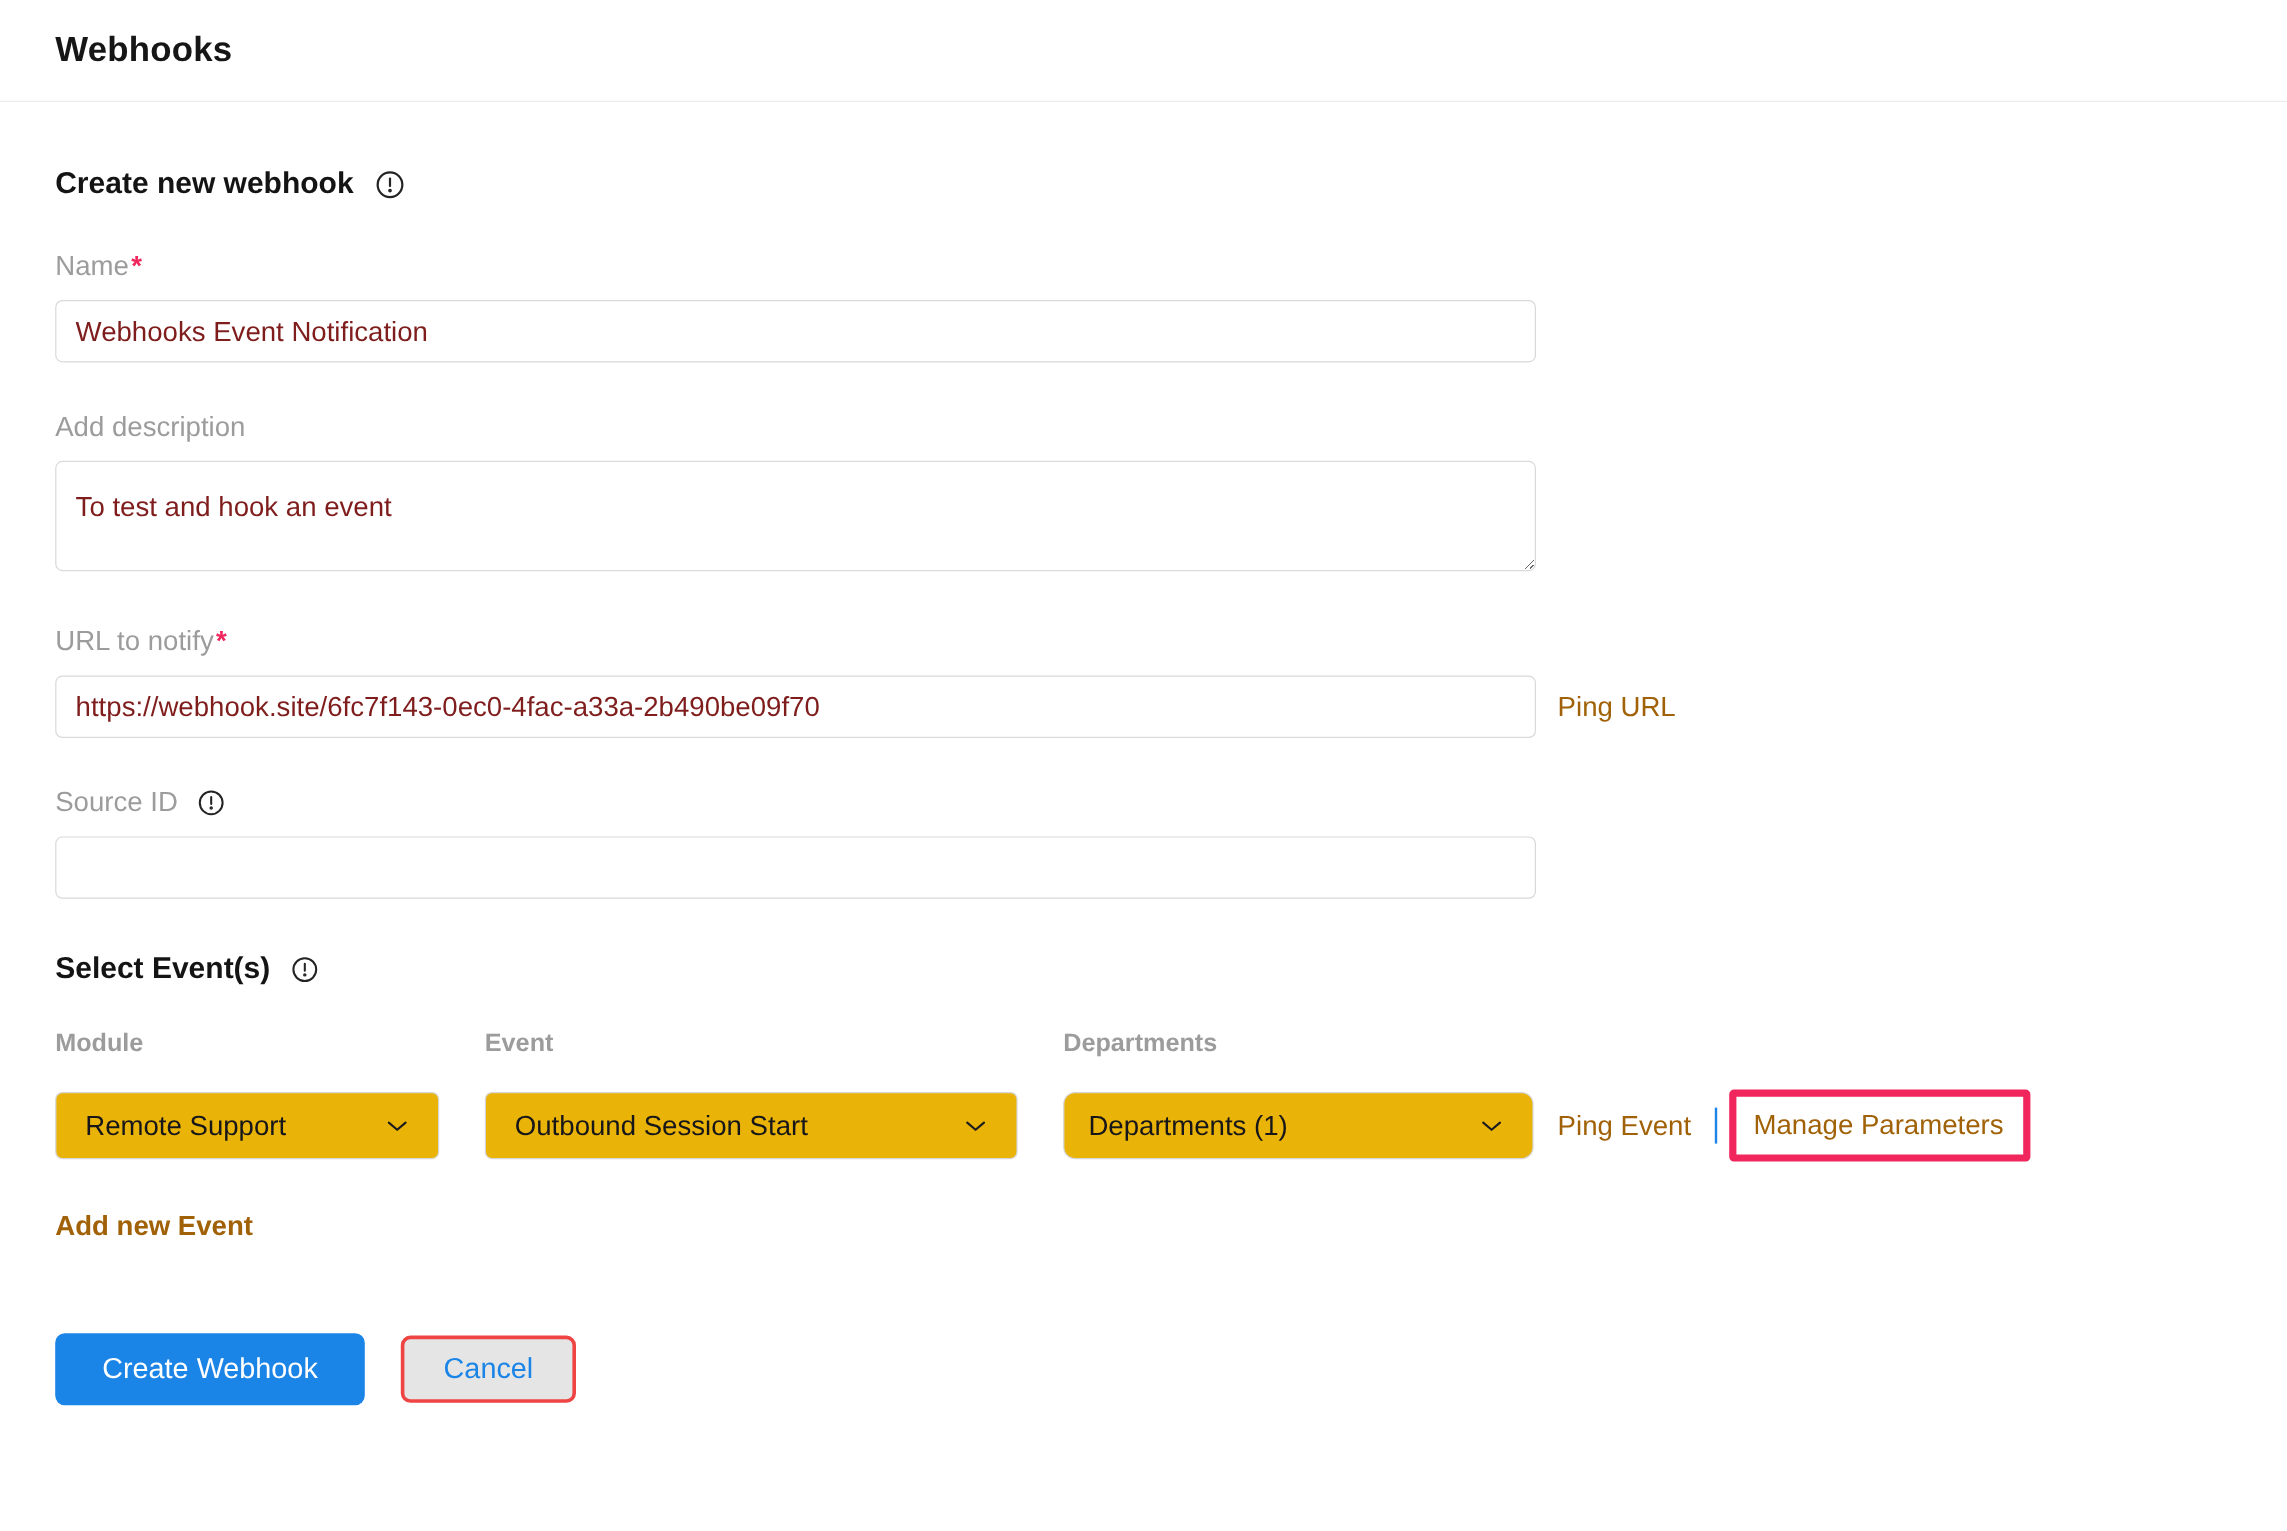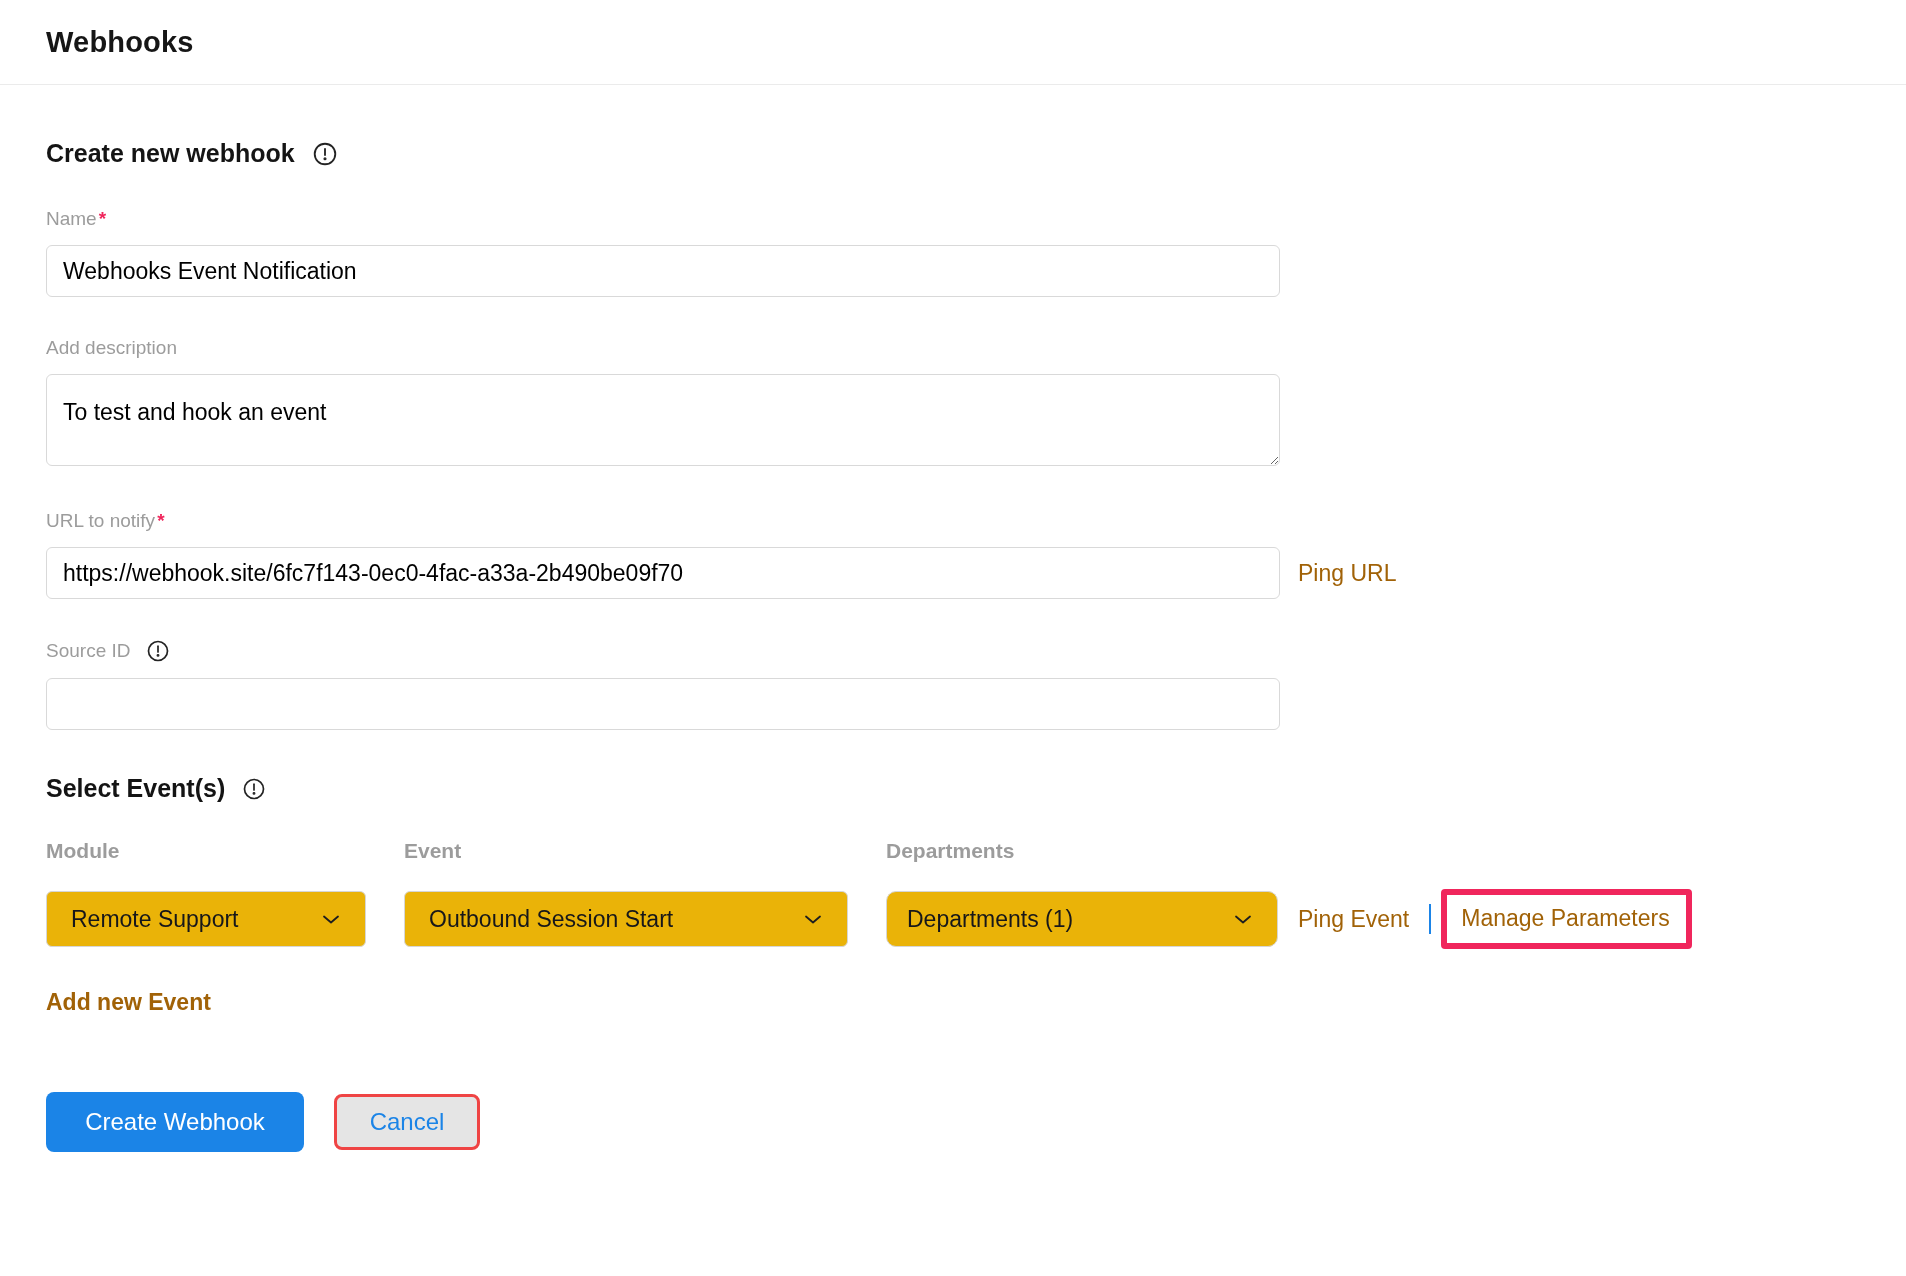--- a/index.html
+++ b/index.html
@@ -36,35 +36,35 @@
     font-size: 25px;
     font-weight: 700;
     color: #141414;
   }
   .info-icon { display: inline-flex; align-items: center; cursor: pointer; }
   .info-icon svg { display: block; }
 
   .field { margin-top: 40px; }
   .field-label {
     display: block;
-    font-size: 19px;
+    font-size: 23px;
     color: #9c9c9c;
     margin-bottom: 15px;
     font-weight: 400;
   }
   .req { color: #f0265c; font-weight: 700; margin-left: 2px; }
 
   .text-input {
     width: 1234px;
     height: 52px;
     border: 1px solid #d9d9d9;
     border-radius: 6px;
     font-family: "Liberation Sans", "DejaVu Sans", sans-serif;
     font-size: 23px;
-    color: #000000;
+    color: #7f1d1d;
     padding: 0 16px;
     outline: none;
     background: #fff;
   }
   textarea.text-input {
     height: 92px;
     padding: 22px 16px;
     resize: both;
     line-height: 1.35;
   }

